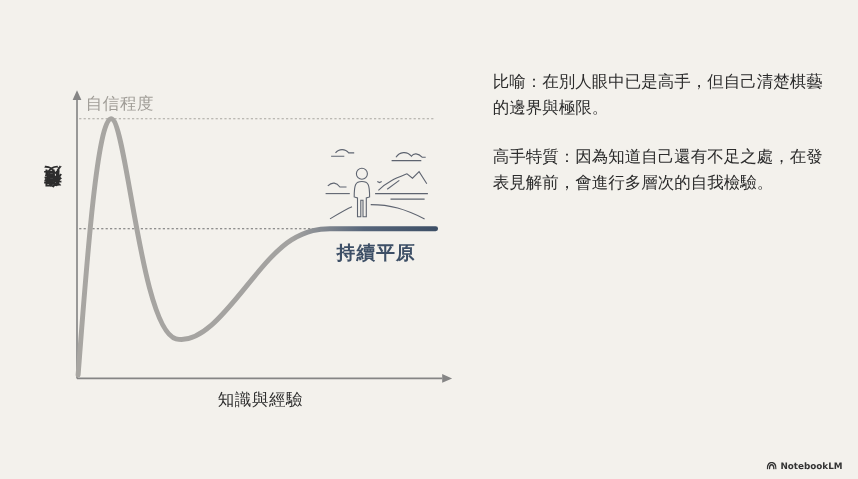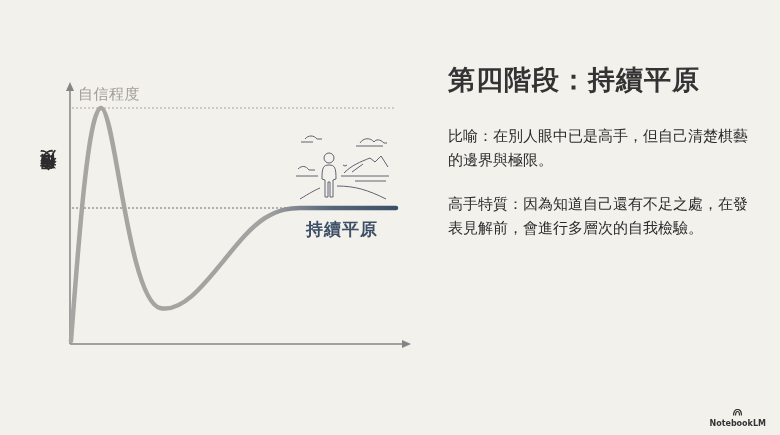--- a/index.html
+++ b/index.html
@@ -31,21 +31,21 @@
     position: absolute; left: 448px; top: 62px; width: 300px; color: #2a2a2a;
   }
   .title {
     font-size: 27px; font-weight: bold; color: #333; letter-spacing: 1px;
     margin: 0 0 26px 0; line-height: 36px;
   }
   .para { font-size: 15px; line-height: 24px; margin-bottom: 20px; color: #2c2c2c; }
   .para .strong { font-weight: bold; color: #111; }
   .brand {
     position: absolute; right: 14px; bottom: 7px;
-    font-size: 8px; color: #333; font-weight: bold; display: flex; align-items: center; gap: 3px; flex-direction: column;
+    font-size: 8px; color: #333; font-weight: bold; display: flex; align-items: center; gap: 3px;
   }
 </style>
 </head>
 <body>
 
 <div class="chart">
   <svg width="420" height="400">
     <defs>
       <linearGradient id="cg" x1="0" x2="1" y1="0" y2="0">
         <stop offset="0" stop-color="#a8a6a2"></stop>
@@ -77,25 +77,25 @@
       <path d="M300,199 C310,193 315,190 320,188"></path>
       <path d="M337,186 C355,186 368,190 386,199"></path>
       <circle cx="329" cy="158" r="5"></circle>
       <path d="M322,179 C322,168 323,165 329,165 C335,165 336,168 336,179 L333,180 L333,197 L330,197 L330,182 L328,182 L328,197 L325,197 L325,180 Z"></path>
       <path d="M343,165 l2,1 l2,-1"></path>
     </g>
   </svg>
 
   <div class="peak-label">自信程度</div>
   <div class="ylabel">自信程度</div>
+  <div class="xlabel">知識與經驗</div>
   <div class="plateau-label">持續平原</div>
 </div>
 
 <div class="right">
-  <div class="title">第四階段：持續平原</div>
   <div class="para">比喻：在別人眼中已是高手，但自己清楚棋藝的邊界與極限。</div>
   <div class="para">高手特質：因為知道自己還有不足之處，在發表見解前，會進行多層次的自我檢驗。</div>
 </div>
 
 <div class="brand">
   <svg width="9" height="7">
     <path d="M0.5,6.5 C0.5,2 2.5,0.5 4.5,0.5 C6.5,0.5 8.5,2 8.5,6.5 M2.5,6.5 C2.5,3.5 3.5,2.5 4.5,2.5 C5.5,2.5 6.5,3.5 6.5,6.5" stroke="#333" stroke-width="1.2" fill="none"></path>
   </svg>
   <span>NotebookLM</span>
 </div>

